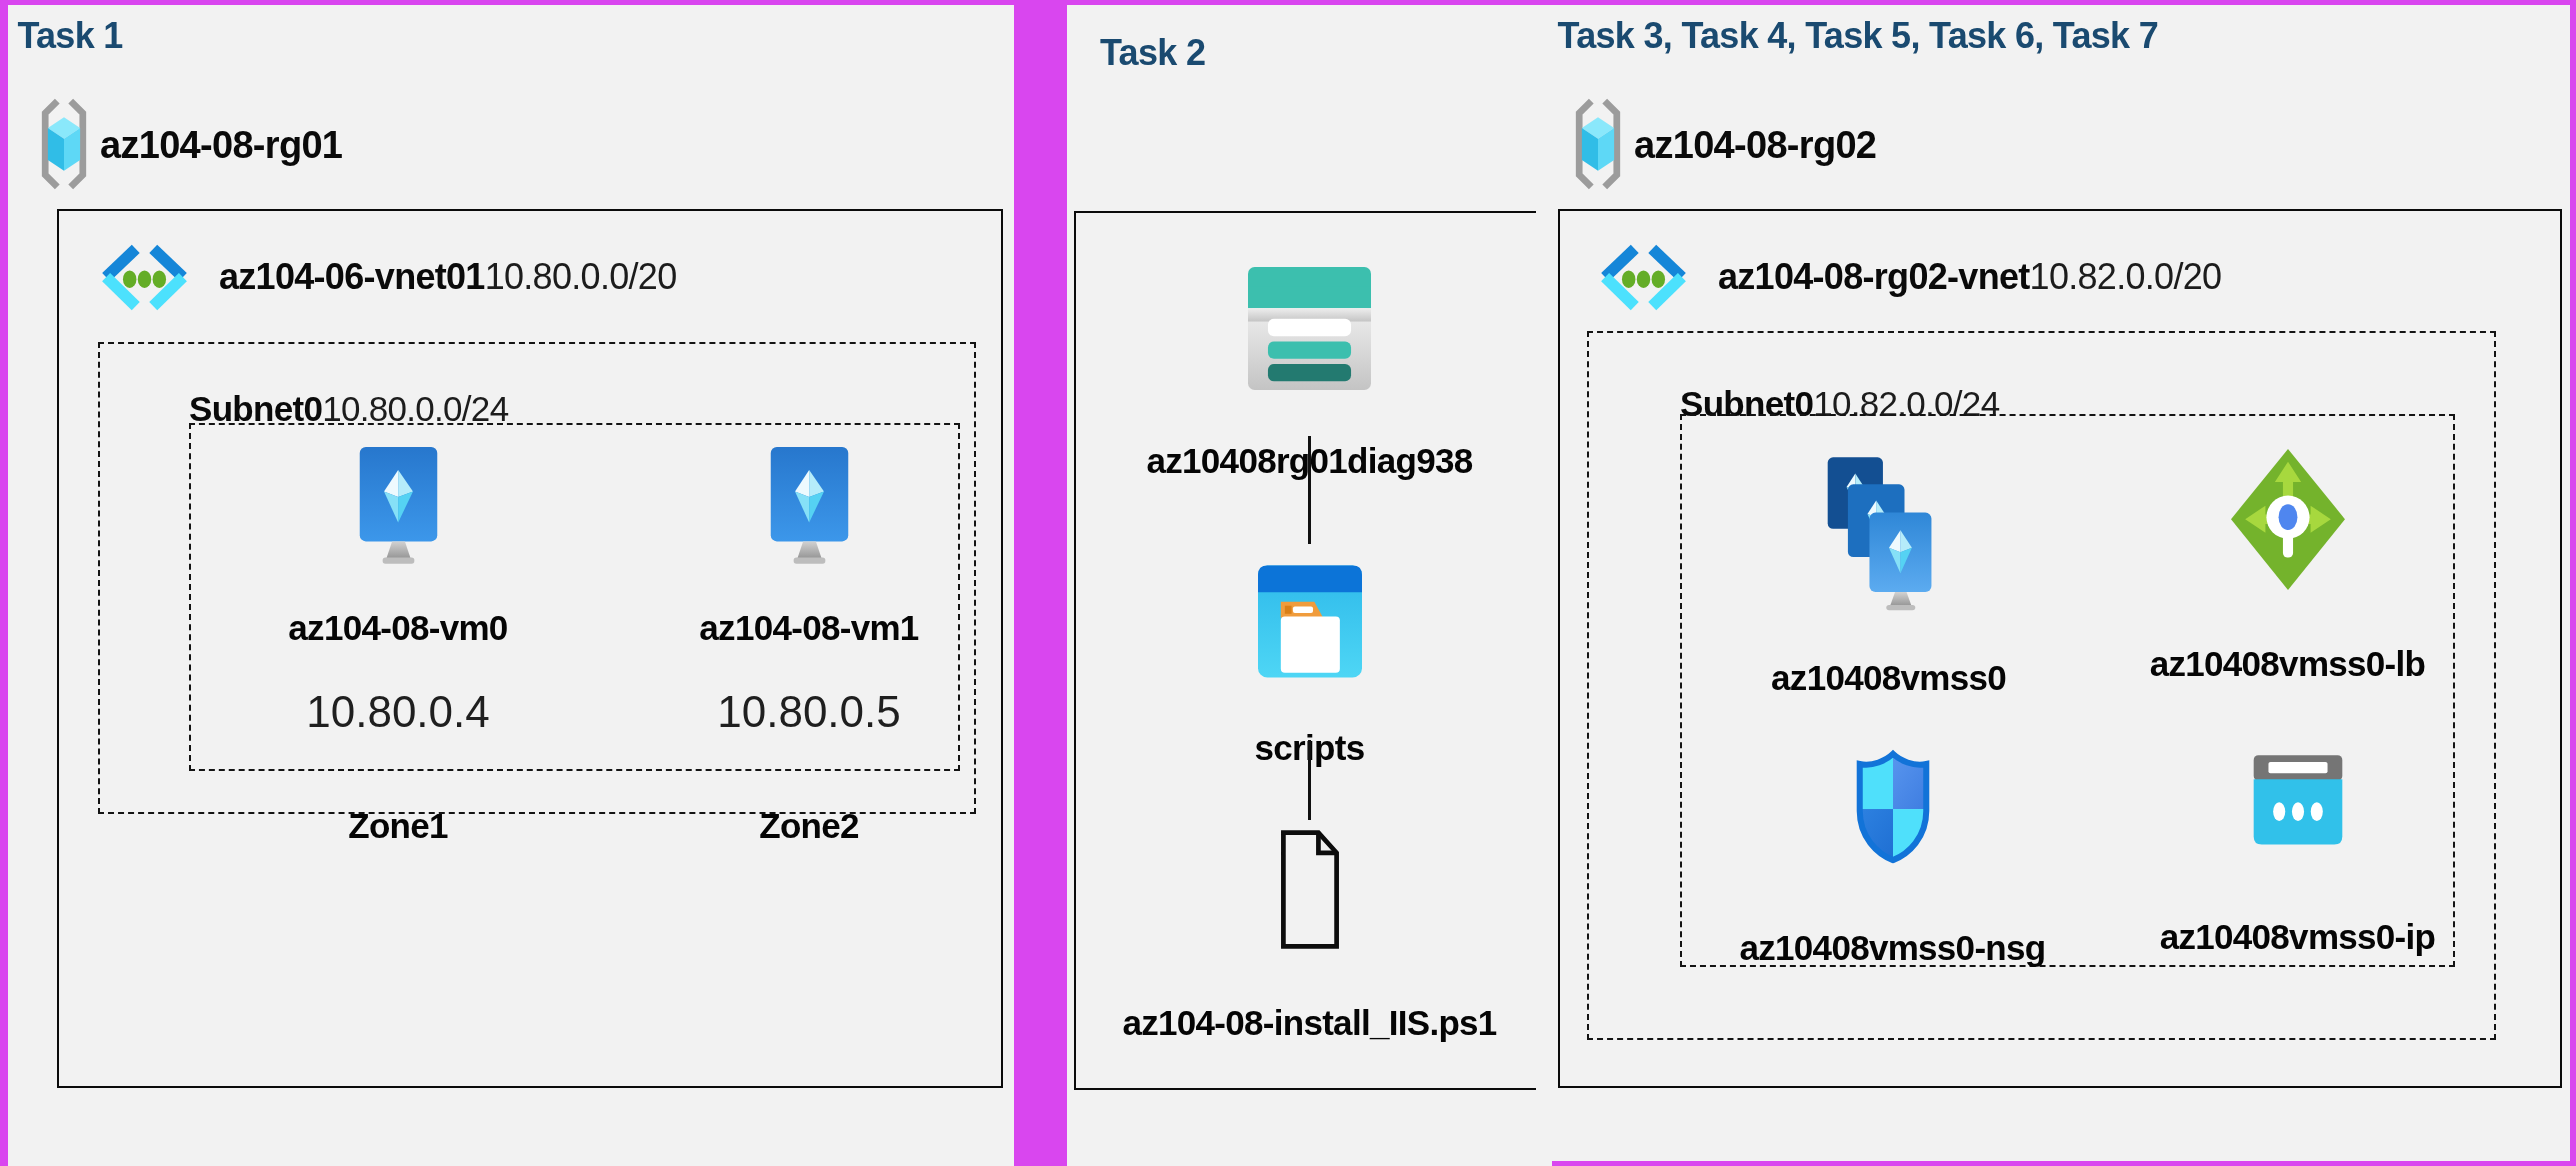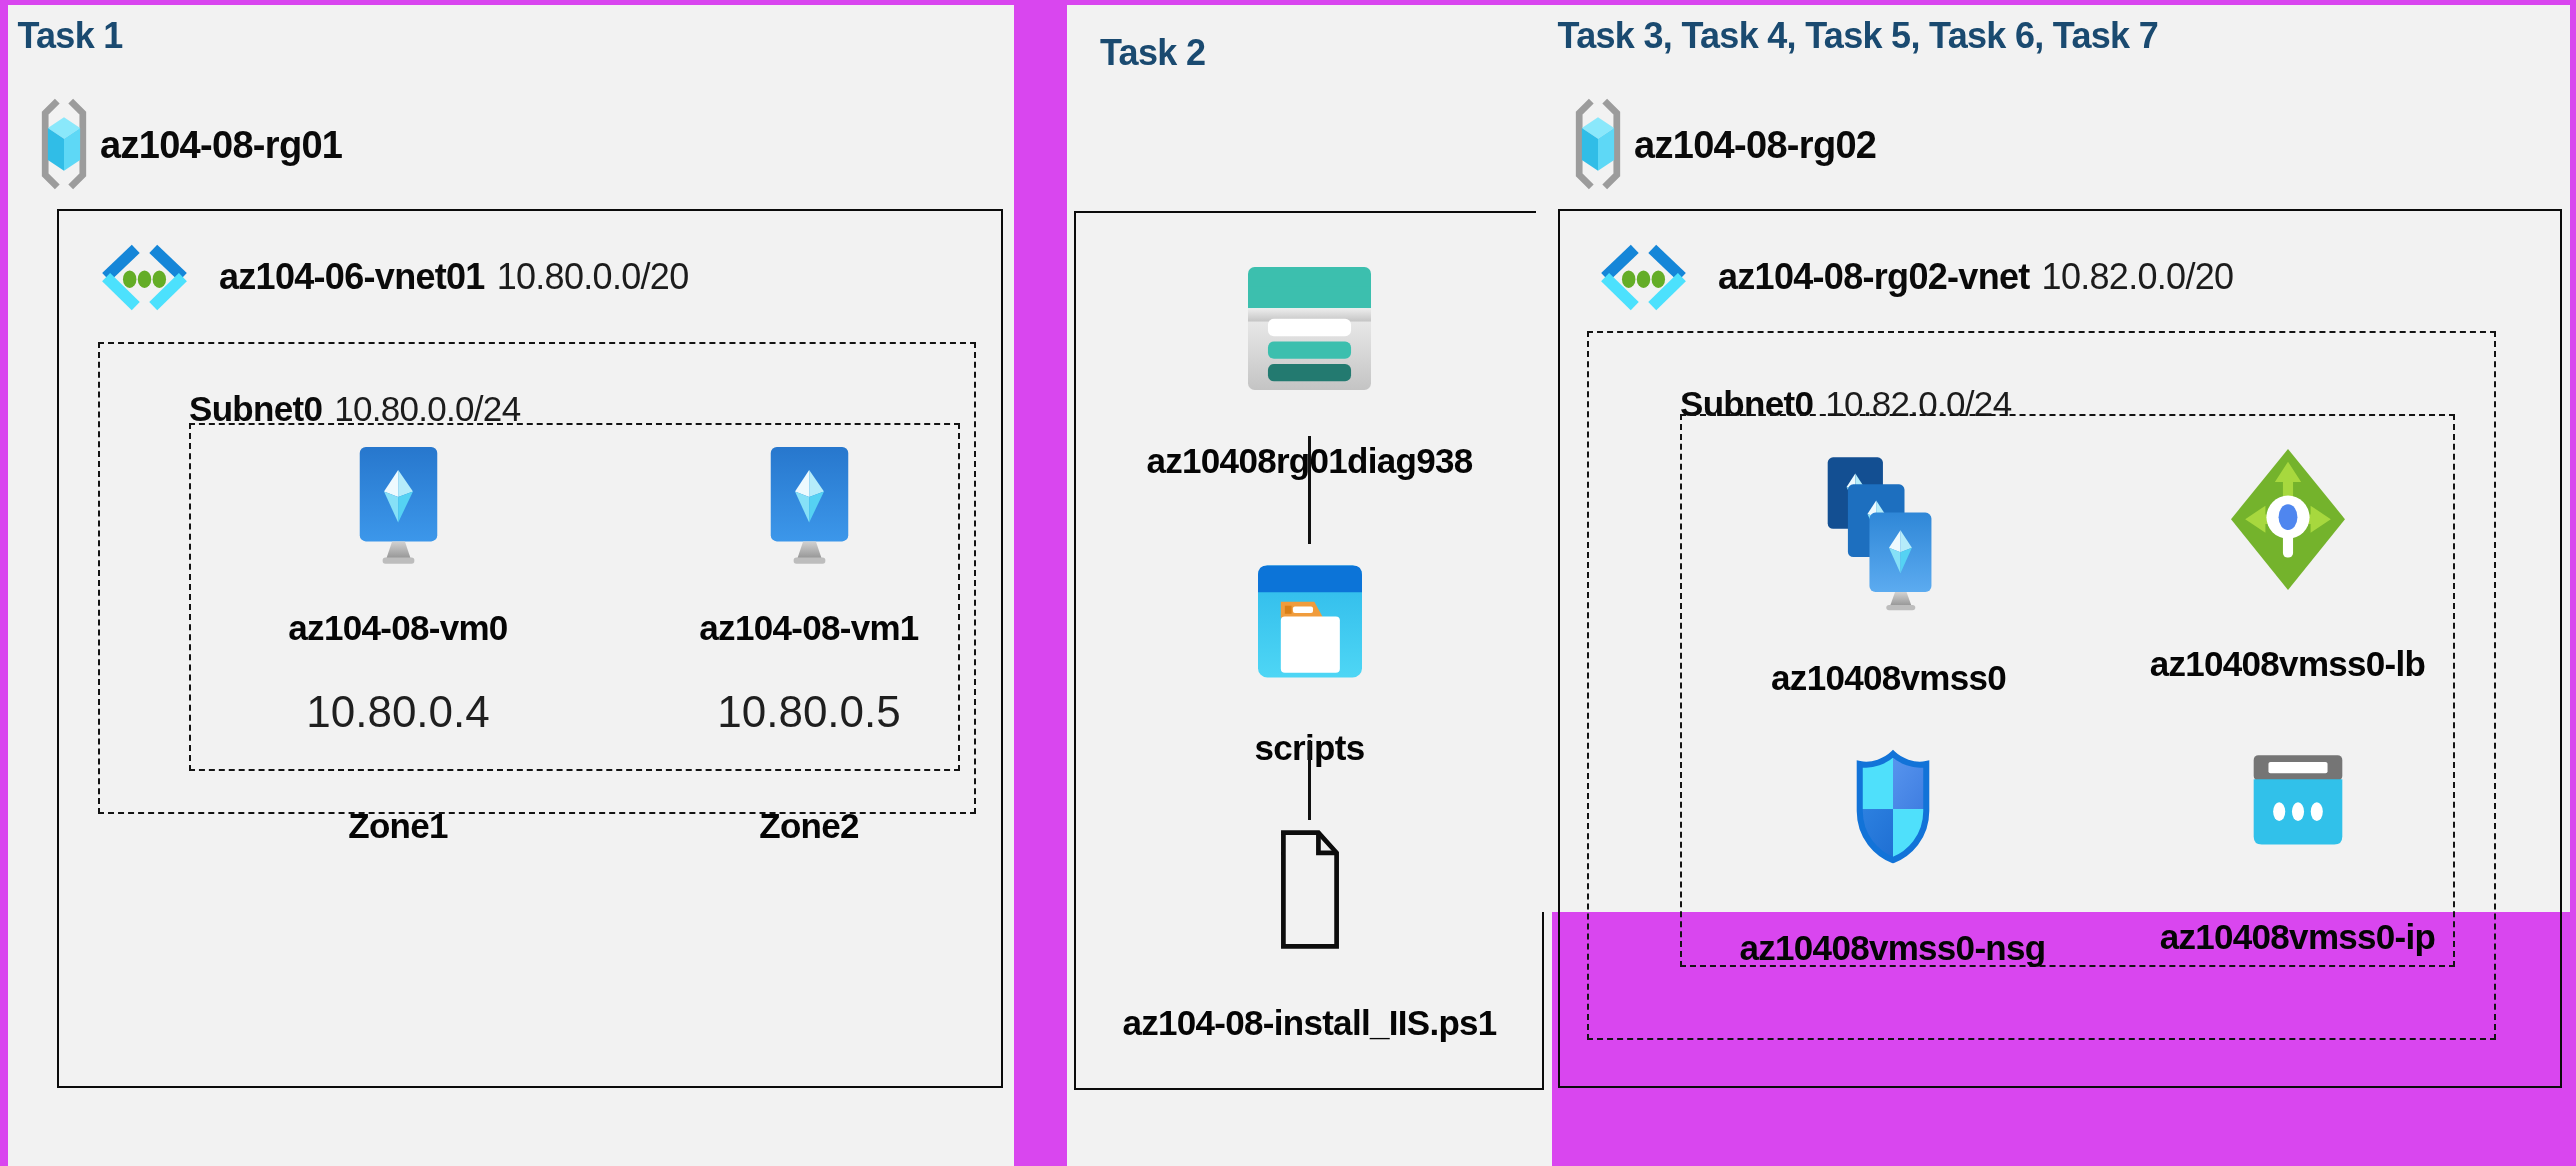--- a/index.html
+++ b/index.html
@@ -3,21 +3,21 @@
 <meta charset="utf-8">
 <style>
   html,body{margin:0;padding:0;background:#000;}
   #canvas{position:relative;width:2576px;height:1166px;background:#d946ef;overflow:hidden;
           font-family:"Liberation Sans",sans-serif;color:#0a0a0a;}
   .panel{position:absolute;background:#f2f2f2;}
   .abs{position:absolute;}
   .title{font-size:36px;font-weight:700;color:#1a4a70;letter-spacing:-0.7px;white-space:nowrap;}
   .box-solid{position:absolute;border:2.7px solid #0b0b0b;}
   .box-dashed{position:absolute;border:2.7px dashed #141414;}
-  .row-label{display:flex;align-items:baseline;gap:12px;white-space:nowrap;}
+  .row-label{display:flex;align-items:baseline;gap:0;white-space:nowrap;}
   .name-b{font-weight:700;letter-spacing:-0.7px;}
   .name-r{font-weight:400;color:#1c1c1c;letter-spacing:-0.7px;}
   .rg-label{font-size:38px;font-weight:700;letter-spacing:-0.7px;white-space:nowrap;}
   .vnet-label{font-size:36px;}
   .subnet-label{font-size:35px;margin-top:32px;}
   .res-col{position:absolute;display:flex;flex-direction:column;align-items:center;gap:32px;}
   .res-name{font-size:35px;font-weight:700;letter-spacing:-0.7px;white-space:nowrap;color:#050505;}
   .res-sub{font-size:44px;font-weight:400;color:#1f1f1f;white-space:nowrap;}
   .connector{position:absolute;width:3.4px;background:#111;}
   svg{display:block;}
@@ -180,21 +180,21 @@
       <span>
         <svg width="64" height="125" viewBox="0 0 95 185">
           <path d="M8,8 L60,8 L87,38 L87,177 L8,177 Z" fill="#f2f2f2" stroke="#0d0d0d" stroke-width="7"></path>
           <path d="M60,8 L60,38 L87,38" fill="none" stroke="#0d0d0d" stroke-width="7"></path>
         </svg>
       </span>
       <div class="res-name" style="margin-top:19px;">az104-08-install_IIS.ps1</div>
     </div>
   </div>
 
-  <div class="panel" style="left:1536px;top:5.4px;width:1034px;height:907px;text-decoration:underline;">
+  <div class="panel" style="left:1536px;top:5.4px;width:1034px;height:1156px;text-decoration:underline;">
     <div class="abs title" style="left:21.6px;top:9.4px;">Task 3, Task 4, Task 5, Task 6, Task 7</div>
 
     <div class="abs" style="left:35px;top:92px;">
       <svg width="54" height="94" viewBox="0 0 80 140">
         <path d="M30,6 L12,24 L12,116 L30,134" fill="none" stroke="#9c9c9c" stroke-width="10"></path>
         <path d="M50,6 L68,24 L68,116 L50,134" fill="none" stroke="#9c9c9c" stroke-width="10"></path>
         <polygon points="40,30 64,46 40,62 16,46" fill="#8ae8fb"></polygon>
         <polygon points="16,46 40,62 40,110 16,94" fill="#30bde7"></polygon>
         <polygon points="40,62 64,46 64,94 40,110" fill="#5ed8f6"></polygon>
       </svg>

